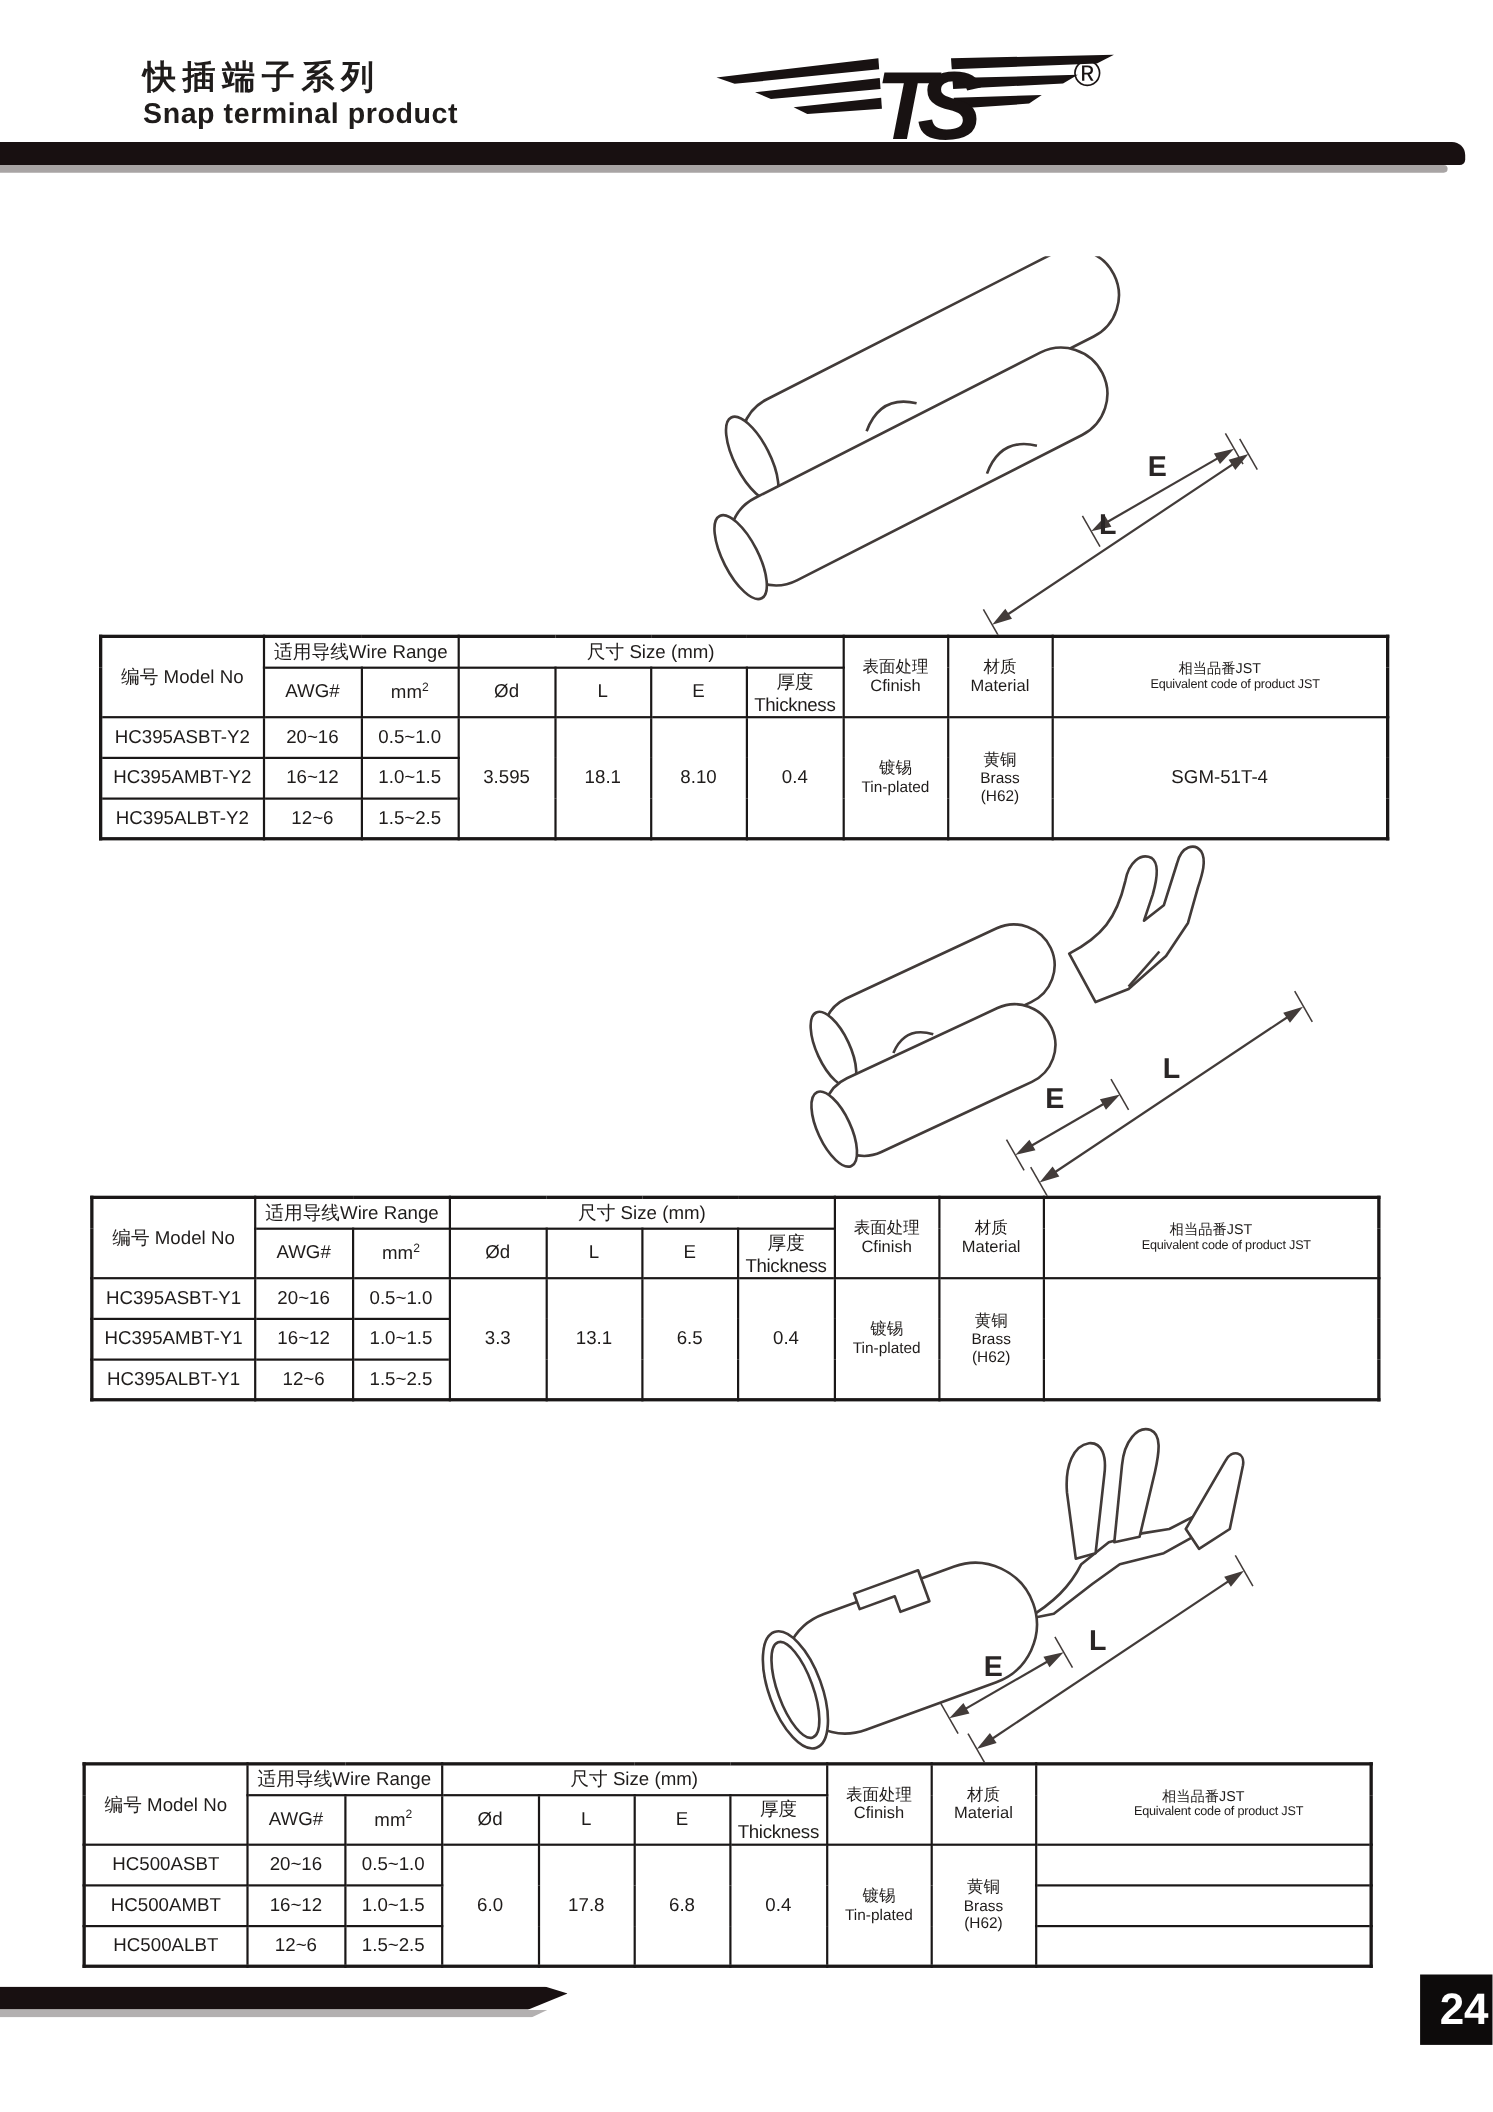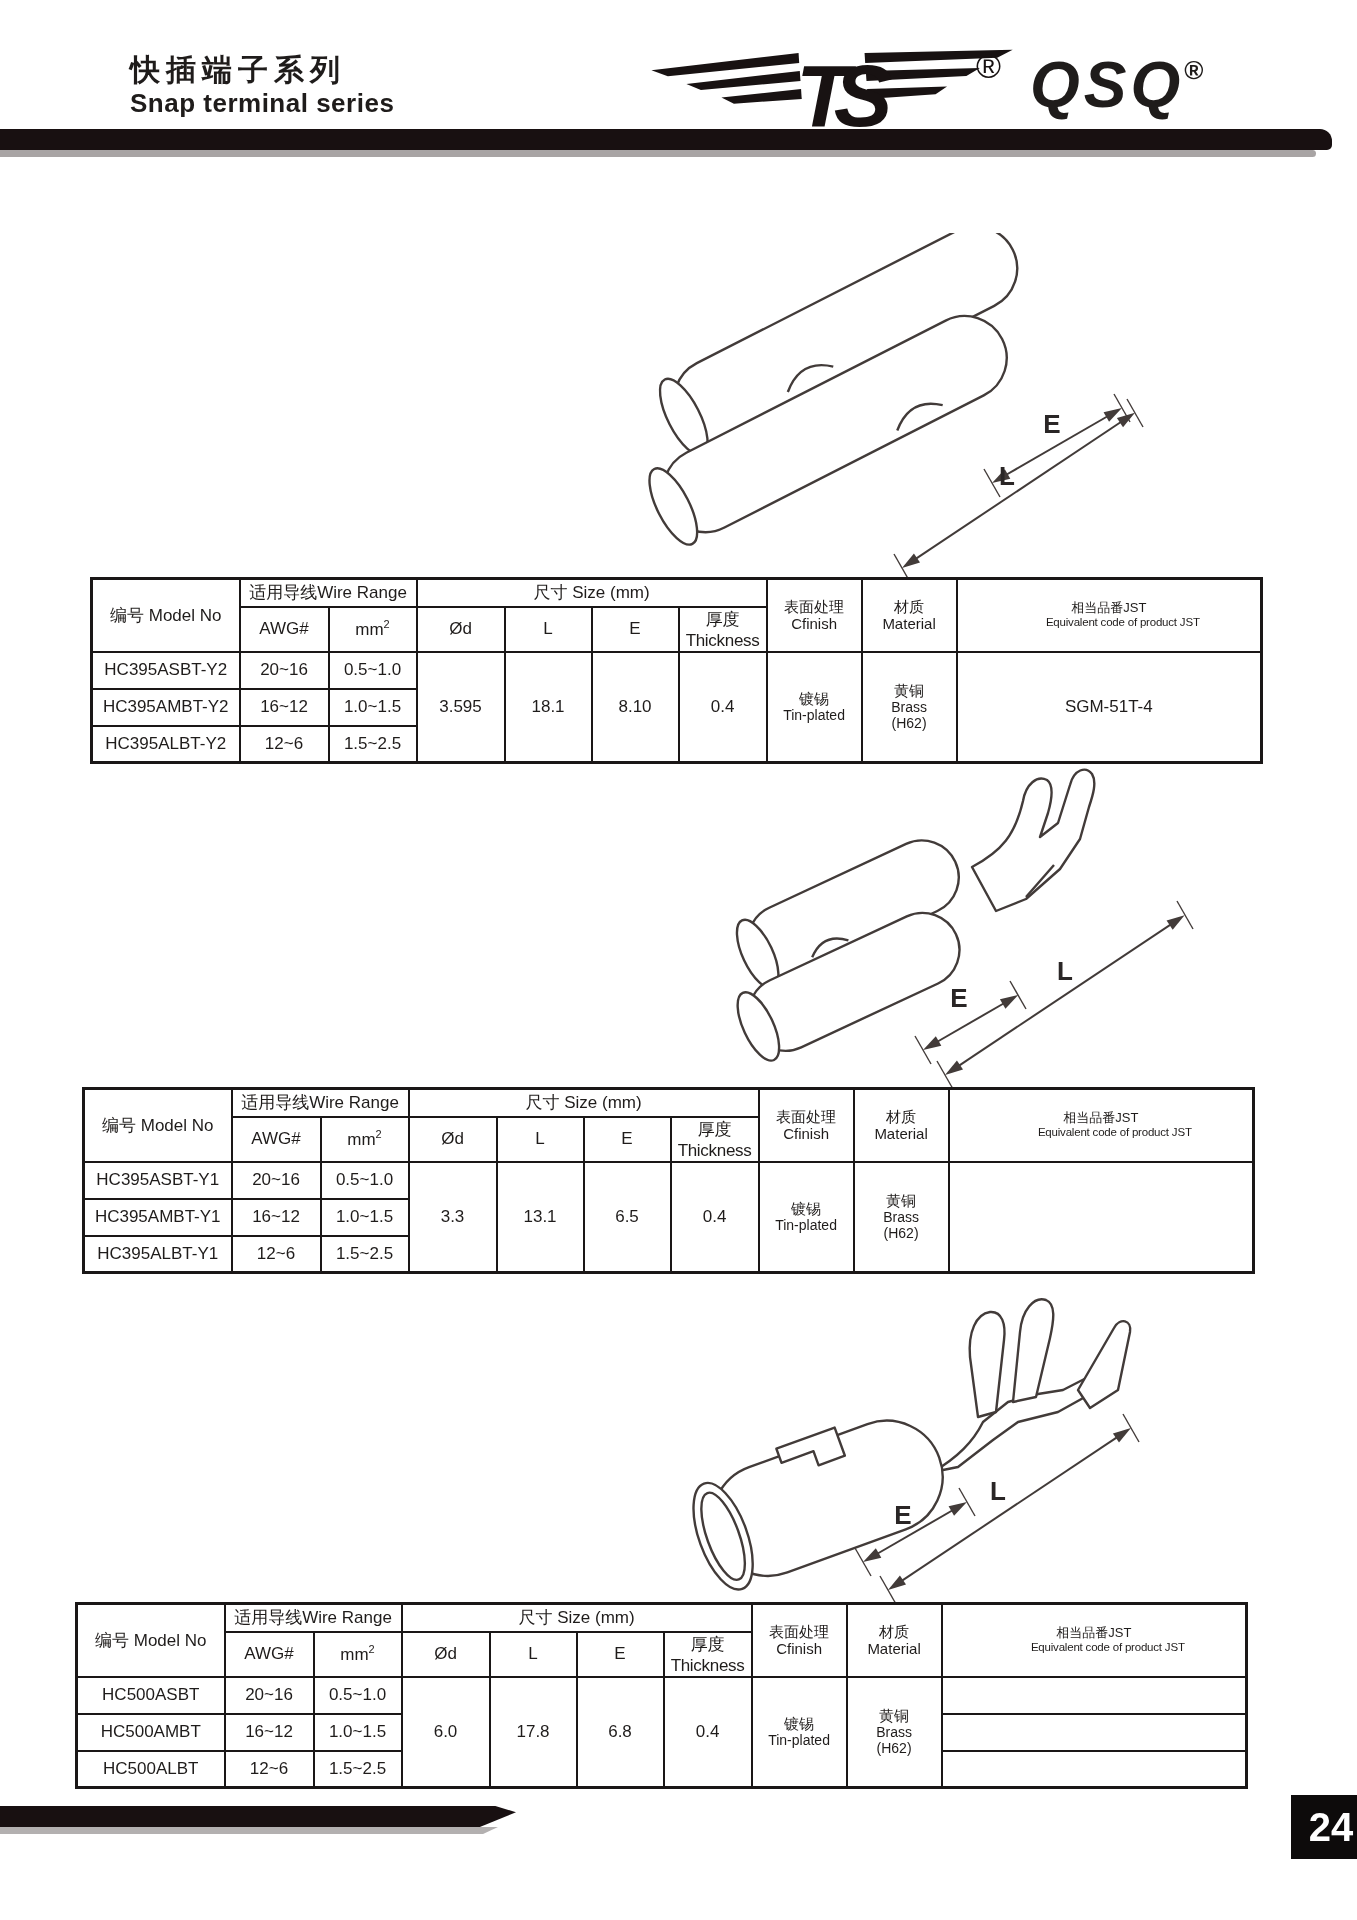--- a/index.html
+++ b/index.html
@@ -55,38 +55,37 @@
   .pagebox{left:1291px;top:1795px;width:80px;height:64px;background:#0d0b0b;color:#fff;
            display:flex;align-items:center;justify-content:center;font-size:40px;font-weight:bold;}
   .contact{left:245px;top:1852px;font-size:20px;white-space:nowrap;}
 </style>
 </head>
 <body>
 
 <div id="page">
 
   <div class="abs hdr-zh">快插端子系列</div>
-  <div class="abs hdr-en">Snap terminal series</div>
+  <div class="abs hdr-en">Snap terminal product</div>
 
   <svg class="abs tslogo" style="left:640px;top:44px" width="385" height="96" viewBox="0 0 385 96">
     <g class="wing" transform="rotate(-4 160 30)">
       <polygon points="12,16 160,9 160,19 28,23"></polygon>
       <polygon points="46,32 160,27 160,37 60,39"></polygon>
       <polygon points="80,48 160,45 160,55 92,55"></polygon>
     </g>
     <g class="wing" transform="rotate(-4 226 30)">
       <polygon points="374,16 226,9 226,19 358,23"></polygon>
       <polygon points="340,32 226,27 226,37 326,39"></polygon>
       <polygon points="306,48 226,45 226,55 294,55"></polygon>
     </g>
     <text x="156" y="82" font-size="88" font-weight="bold" font-style="italic" letter-spacing="-16">TS</text>
     <text x="336" y="34" font-size="34">®</text>
   </svg>
 
-  <div class="abs qsq"><span>QSQ</span><span class="reg">®</span></div>
 
   <div class="abs topbar"></div>
   <div class="abs topbar-shadow"></div>
 
 
   <svg class="draw" style="left:552px;top:233px" width="610" height="345" viewBox="0 0 610 345">
     <g class="part">
       <g transform="rotate(-27 320 170)">
         <rect x="140" y="55" width="375" height="84" rx="42"></rect>
         <ellipse cx="146" cy="97" rx="16" ry="42"></ellipse>

